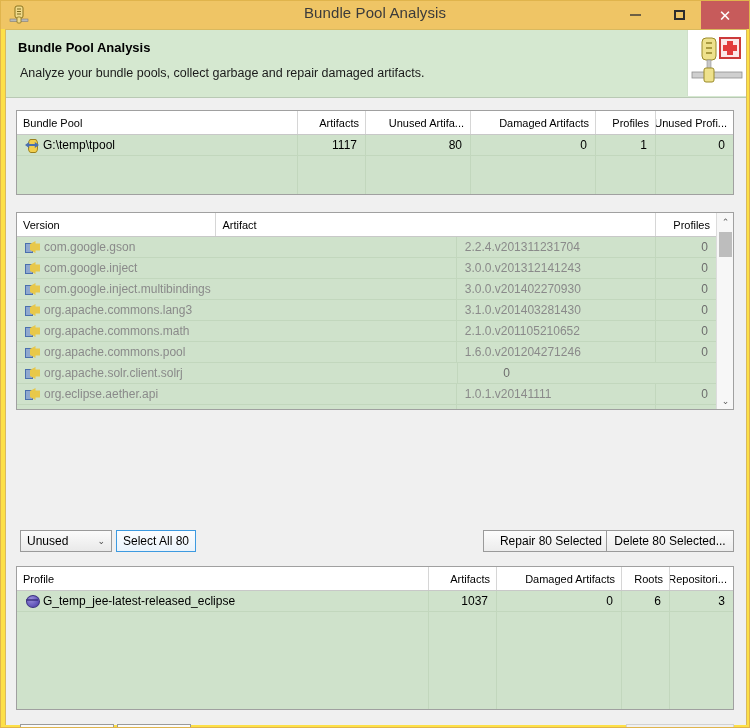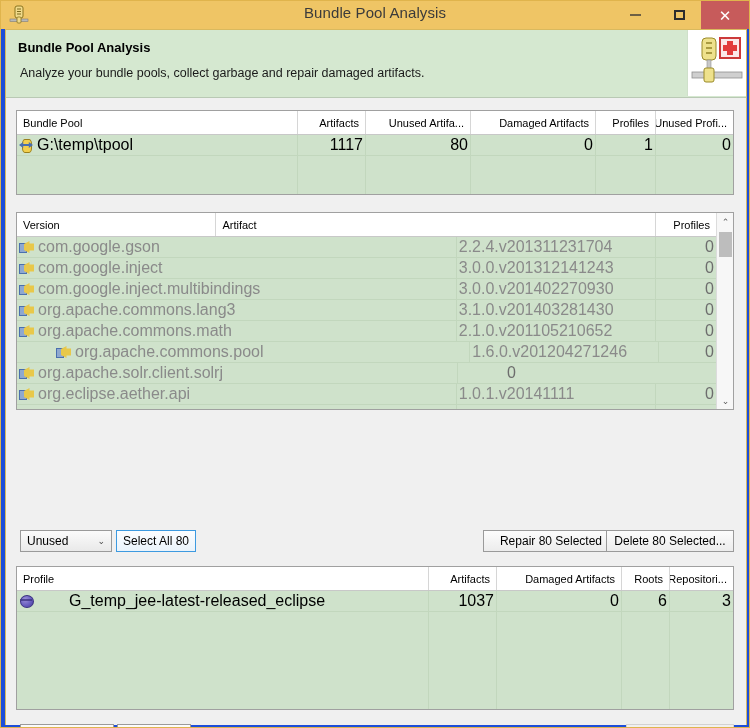--- a/index.html
+++ b/index.html
@@ -11,21 +11,21 @@
     font-family: "Liberation Sans", sans-serif;
     font-size: 12px;
     color: #000000;
     -webkit-font-smoothing: none;
   }
   .window {
     position: relative;
     width: 750px;
     height: 728px;
     box-sizing: border-box;
-    background: #1d4ed8;
+    background: #fde047;
     border: 1px solid #e0b44c;
     overflow: hidden;
   }
 
   
   .titlebar {
     position: relative;
     height: 28px;
     background: #efc565;
     display: flex;
@@ -155,24 +155,24 @@
   }
   .trow {
     display: flex;
     height: 21px;
     box-sizing: border-box;
     border-bottom: 1px solid #c2d7bd;
   }
   .td {
     box-sizing: border-box;
     border-right: 1px solid #c2d7bd;
-    padding: 0 2px;
+    padding: 0 8px;
     display: flex;
     align-items: center;
-    font-size: 16px;
+    font-size: 12px;
     white-space: nowrap;
     overflow: hidden;
   }
   .td.num { justify-content: flex-end; }
   .td:last-child { border-right: none; }
   .td.dim { color: #8a8a8a; }
   .td.dimnum { color: #6d6d6d; }
 
   .filler {
     display: flex;
@@ -416,21 +416,21 @@
           </div>
           <div class="trow">
             <div class="td dim" style="width:441px;">
               <span class="ic ic-art"></span>
               <span>org.apache.commons.math</span>
             </div>
             <div class="td dim" style="width:200px;">2.1.0.v201105210652</div>
             <div class="td num dimnum" style="width:60px;">0</div>
           </div>
           <div class="trow">
-            <div class="td dim" style="width:441px;margin-left:37px;">
+            <div class="td dim" style="width:441px;">
               <span class="ic ic-art"></span>
               <span>org.apache.commons.pool</span>
             </div>
             <div class="td dim" style="width:200px;">1.6.0.v201204271246</div>
             <div class="td num dimnum" style="width:60px;">0</div>
           </div>
           <div class="trow">
             <div class="td dim" style="width:441px;">
               <span class="ic ic-art"></span>
               <span>org.apache.solr.client.solrj</span>
@@ -469,21 +469,21 @@
       <div class="table" style="left:10px; top:468px; width:718px; height:144px;">
         <div class="thead">
           <div class="th" style="width:412px;">Profile</div>
           <div class="th num" style="width:68px;">Artifacts</div>
           <div class="th num" style="width:125px;">Damaged Artifacts</div>
           <div class="th num" style="width:48px;">Roots</div>
           <div class="th num" style="width:63px;">Repositori...</div>
         </div>
         <div class="tbody-green" style="height:119px;">
           <div class="trow">
-            <div class="td" style="width:412px;gap:32px;">
+            <div class="td" style="width:412px;">
               <span class="ic ic-prof"></span>
               <span>G_temp_jee-latest-released_eclipse</span>
             </div>
             <div class="td num" style="width:68px;">1037</div>
             <div class="td num" style="width:125px;">0</div>
             <div class="td num" style="width:48px;">6</div>
             <div class="td num" style="width:63px;">3</div>
           </div>
           <div class="filler" style="height:97px;">
             <div class="fcell" style="width:412px;"></div>

